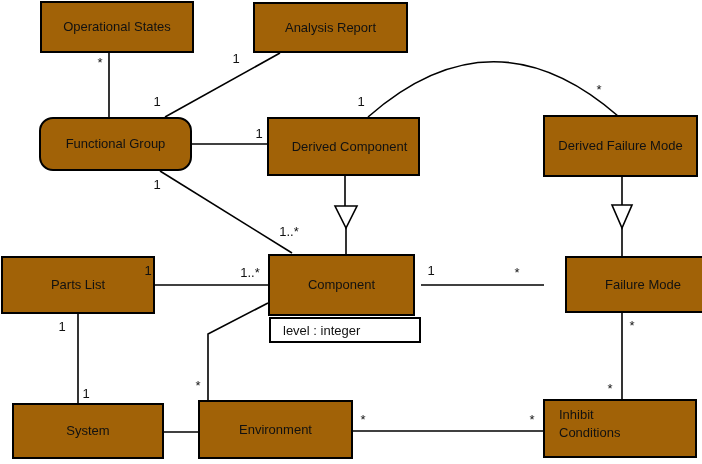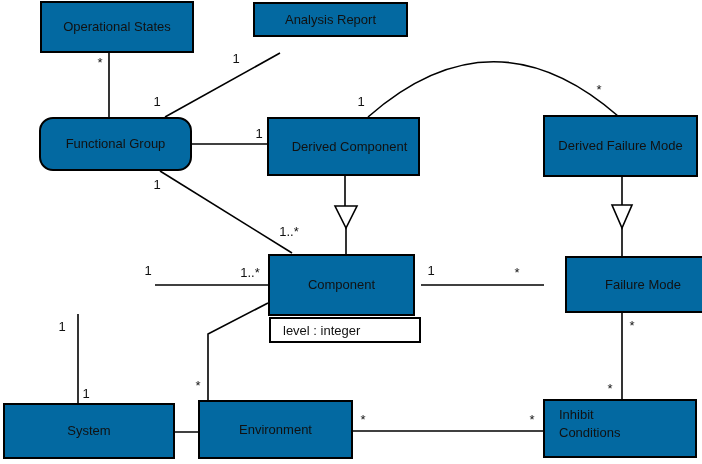--- a/index.html
+++ b/index.html
@@ -30,21 +30,21 @@
   }
   #edges polygon {
     stroke: #000000;
     stroke-width: 1.6;
     fill: #ffffff;
   }
   .uml-class {
     position: absolute;
     box-sizing: border-box;
     border: 2px solid #000000;
-    background: #0369a1;
+    background: #a16207;
     display: flex;
     align-items: center;
     justify-content: center;
     text-align: center;
     font-size: 13px;
     line-height: 16px;
   }
   .uml-class.align-left {
     justify-content: flex-start;
     align-items: flex-start;
@@ -96,49 +96,52 @@
     <line x1="622" y1="313" x2="622" y2="399"></line>
     <polyline points="268,303 208,334 208,400"></polyline>
     <line x1="153" y1="432" x2="198" y2="432"></line>
     <line x1="353" y1="431" x2="543" y2="431"></line>
   </svg>
 
   <div class="uml-class" style="left:40px; top:1px; width:154px; height:52px;">
     <span>Operational States</span>
   </div>
 
-  <div class="uml-class" style="left:253px; top:2px; width:155px; height:35px;">
+  <div class="uml-class" style="left:253px; top:2px; width:155px; height:51px;">
     <span>Analysis Report</span>
   </div>
 
   <div class="uml-class" style="left:39px; top:117px; width:153px; height:54px;border-radius:14px;">
     <span>Functional Group</span>
   </div>
 
   <div class="uml-class" style="left:267px; top:117px; width:153px; height:59px;padding-left:12px;">
     <span>Derived Component</span>
   </div>
 
   <div class="uml-class" style="left:543px; top:115px; width:155px; height:62px;">
     <span>Derived Failure Mode</span>
   </div>
 
+  <div class="uml-class" style="left:1px; top:256px; width:154px; height:58px;">
+    <span>Parts List</span>
+  </div>
 
   <div class="uml-class" style="left:268px; top:254px; width:147px; height:62px;">
     <span>Component</span>
   </div>
   <div class="uml-attr" style="left:269px; top:317px; width:152px; height:26px;">
     <span>level : integer</span>
   </div>
 
   <div class="uml-class" style="left:565px; top:256px; width:156px; height:57px;">
     <span>Failure Mode</span>
   </div>
 
-  <div class="uml-class" style="left:3px; top:403px; width:172px; height:56px;">
+  <div class="uml-class" style="left:12px; top:403px; width:152px; height:56px;">
     <span>System</span>
   </div>
 
   <div class="uml-class" style="left:198px; top:400px; width:155px; height:59px;">
     <span>Environment</span>
   </div>
 
   <div class="uml-class align-left" style="left:543px; top:399px; width:154px; height:59px;">
     <span>Inhibit
 Conditions</span>

